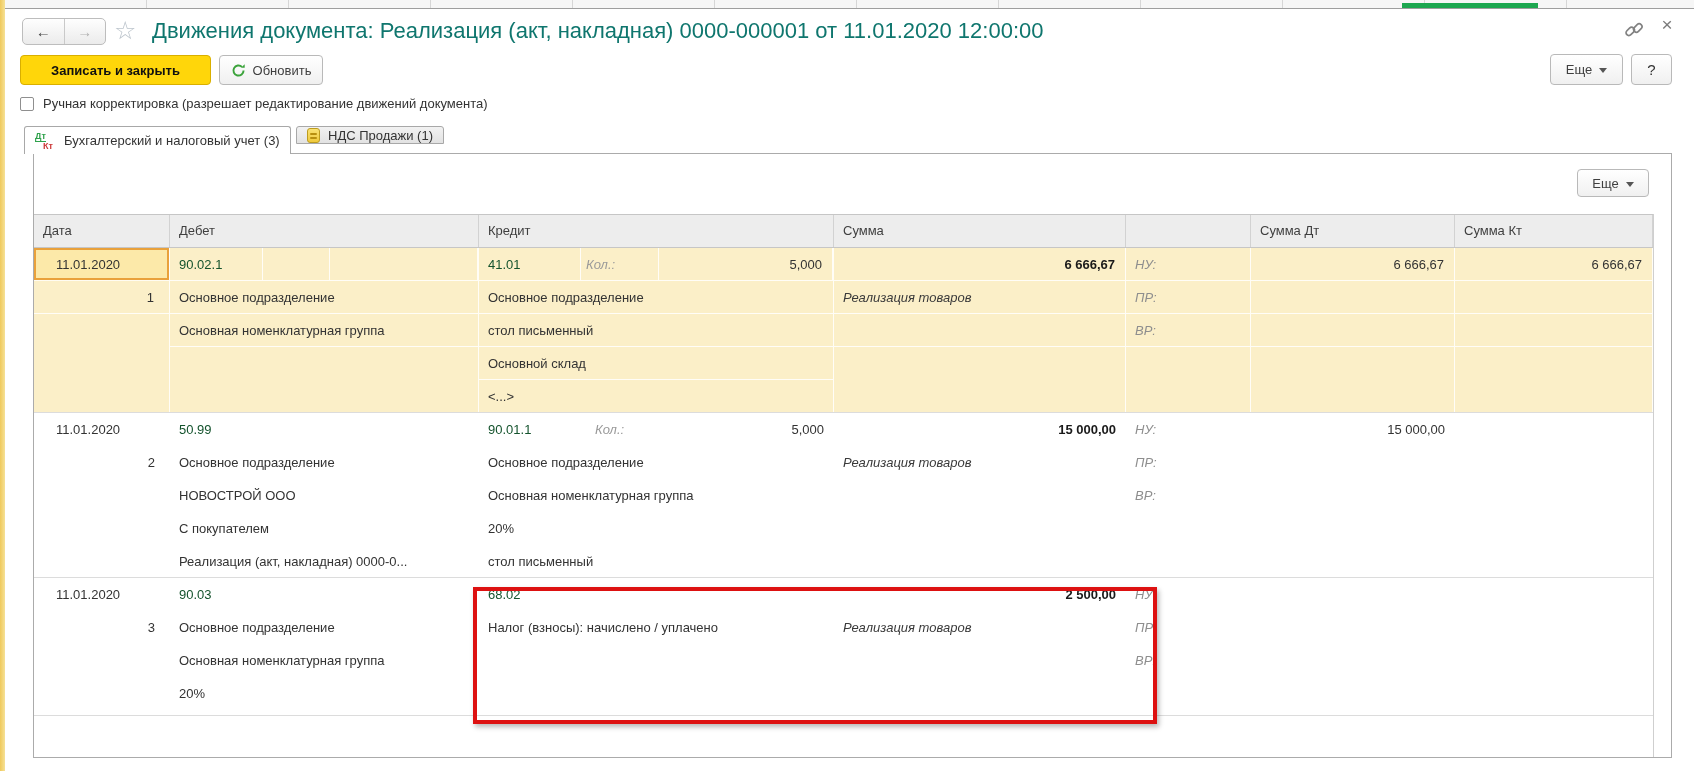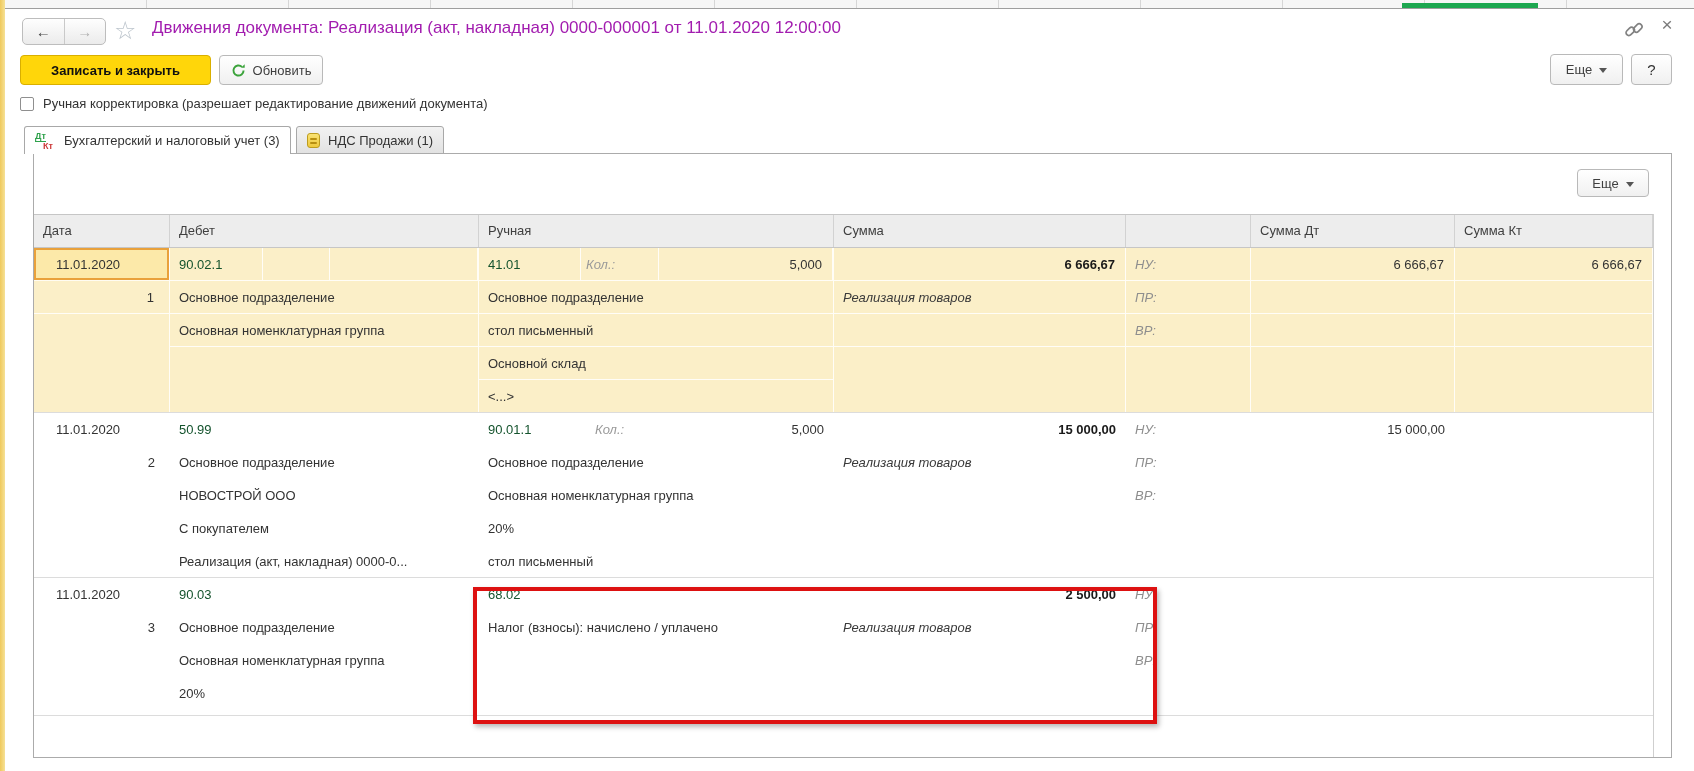--- a/index.html
+++ b/index.html
@@ -18,21 +18,21 @@
 
   
   .navpill{position:absolute;left:22px;top:18px;width:84px;height:27px;box-sizing:border-box;
            border:1px solid #bdbdbd;border-radius:5px;background:linear-gradient(#fefefe,#ebebeb);
            display:flex;overflow:hidden;}
   .navhalf{flex:1;display:flex;align-items:center;justify-content:center;font-size:15px;}
   .navhalf.first{border-right:1px solid #c9c9c9;}
   .arrow-back{color:#4a4a4a;font-weight:bold;}
   .arrow-fwd{color:#b3b3b3;font-weight:bold;}
   .star{position:absolute;left:114px;top:15px;font-size:25px;color:#bcc4cc;line-height:30px;}
-  .wintitle{position:absolute;left:152px;top:18px;font-size:17px;color:#a21caf;white-space:nowrap;}
+  .wintitle{position:absolute;left:152px;top:18px;font-size:22px;color:#0f766e;white-space:nowrap;}
   .linkicon{position:absolute;left:1624px;top:20px;width:20px;height:20px;}
   .closebtn{position:absolute;left:1656px;top:14px;font-size:19px;color:#7c7c7c;width:22px;text-align:center;cursor:pointer;}
 
   
   .btn{position:absolute;box-sizing:border-box;background:linear-gradient(#ffffff,#f0f0f0);
        border:1px solid #b9b9b9;border-radius:4px;font-size:13px;color:#3f3f3f;
        display:flex;align-items:center;justify-content:center;cursor:pointer;gap:7px;}
   .btn-save{left:20px;top:55px;width:191px;height:30px;background:#FFD60A;border-color:#D9AF00;
             font-weight:bold;color:#101010;}
   .btn-refresh{left:219px;top:55px;width:104px;height:30px;}
@@ -40,21 +40,21 @@
   .btn-help{left:1631px;top:54px;width:41px;height:31px;font-size:15px;color:#333;}
   .caret{width:0;height:0;border-left:4px solid transparent;border-right:4px solid transparent;
          border-top:5px solid #555;display:inline-block;margin-top:2px;}
 
   
   .cbbox{position:absolute;left:20px;top:97px;width:14px;height:14px;box-sizing:border-box;
          border:1px solid #8f8f8f;border-radius:2px;background:#fff;cursor:pointer;}
   .cblabel{position:absolute;left:43px;top:96px;font-size:13px;color:#333;}
 
   
-  .tab{position:absolute;top:126px;height:28px;box-sizing:border-box;border:1px solid #a8a8a8;
+  .tab{position:absolute;top:126px;height:18px;box-sizing:border-box;border:1px solid #a8a8a8;
        border-radius:3px 3px 0 0;background:linear-gradient(#f2f2f2,#e2e2e2);display:flex;
        align-items:center;padding:0 10px;font-size:13px;color:#333;cursor:pointer;white-space:nowrap;gap:8px;}
   .tab.active{background:#fff;border-bottom:none;height:28px;z-index:3;justify-content:flex-end;}
   .dtkt{position:relative;width:21px;height:20px;flex:none;}
   .dtkt .dt{position:absolute;left:0;top:0;font:bold 9px "Liberation Sans",sans-serif;border-bottom:1px solid currentColor;}
   .dtkt .kt{position:absolute;left:8px;top:10px;font:bold 9px "Liberation Sans",sans-serif;}
   .vaticon{position:relative;width:13px;height:15px;flex:none;border-radius:3px;
            background:linear-gradient(#F9E273,#EFC93C);border:1px solid #BD9C1E;box-sizing:border-box;}
   .vaticon i{position:absolute;left:2px;right:2px;height:2px;background:#B78F10;border-radius:1px;}
   .vaticon i.l1{top:4px;} .vaticon i.l2{top:8px;}
@@ -164,21 +164,21 @@
   <div class="panel">
     <div class="btn btn-more-panel">
       <span>Еще</span>
       <span class="caret"></span>
     </div>
 
     <div class="tbl">
       <div class="thead">
         <div class="th c-date">Дата</div>
         <div class="th c-debit">Дебет</div>
-        <div class="th c-credit">Ручная</div>
+        <div class="th c-credit">Кредит</div>
         <div class="th c-amount">Сумма</div>
         <div class="th c-tax"></div>
         <div class="th c-sumdt">Сумма Дт</div>
         <div class="th c-sumkt">Сумма Кт</div>
       </div>
       <div>
           <div class="trow hl" style="height: 165px; background: rgb(251, 239, 200);">
             <div class="col c-date">
               <div class="ln datecell sel">11.01.2020</div>
               <div class="ln rownum">1</div>

